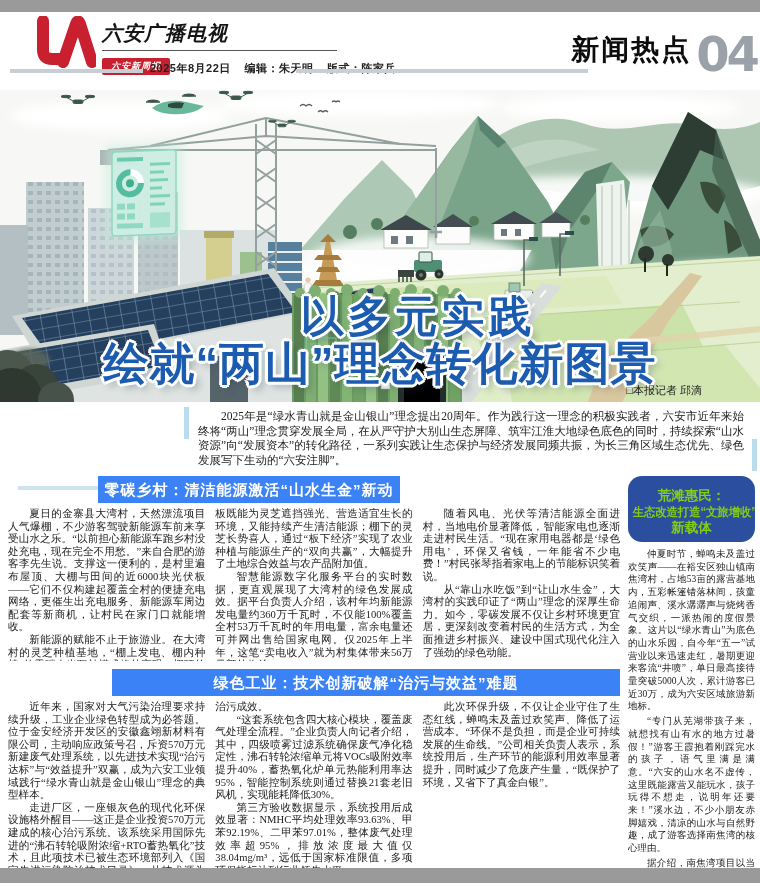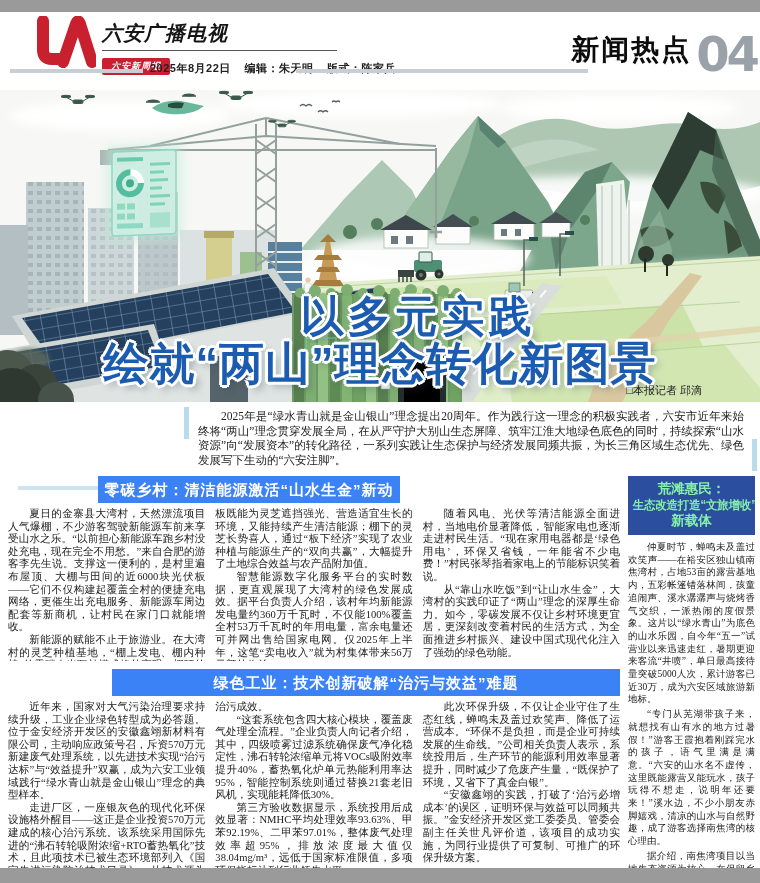--- a/index.html
+++ b/index.html
@@ -42,21 +42,21 @@
               text-align:center;letter-spacing:1px;}
   .sec0-header{margin-left:90px;width:302px;}
   .sec1-header{margin-left:104px;width:508px;margin-top:8px;}
   .cols{display:flex;gap:10px;margin-top:5px;}
   .cols0{height:153px;overflow:hidden;}
   .col{flex:1;font-family:"Liberation Serif",serif;font-size:10.6px;line-height:12.6px;color:#1a1a1a;text-align:justify;}
   .para{margin:0;}
   .indent{text-indent:2em;}
   
   .side{position:absolute;left:628px;top:464px;width:127px;height:419px;overflow:hidden;}
-  .side-header{background:#2b4f9e;color:#86efac;text-align:center;font-weight:bold;padding:5px 1px 6px;}
+  .side-header{background:#2b4f9e;color:#84cc16;text-align:center;font-weight:bold;padding:12px 1px 6px;border-radius:14px;}
   .sh1{font-size:13.5px;line-height:16px;}
   .sh2{font-size:12px;line-height:16px;white-space:nowrap;transform:scaleX(.94);}
   .sh3{font-size:13.5px;line-height:16px;}
   .side-body{margin-top:6px;font-family:"Liberation Serif",serif;font-size:9.5px;line-height:12.7px;
              color:#1a1a1a;text-align:justify;}
   .side-body .para{margin-bottom:2px;}
 </style>
 </head>
 <body>
 
@@ -383,21 +383,20 @@
           <p class="para indent">近年来，国家对大气污染治理要求持续升级，工业企业绿色转型成为必答题。位于金安经济开发区的安徽鑫翊新材料有限公司，主动响应政策号召，斥资570万元新建废气处理系统，以先进技术实现“治污达标”与“效益提升”双赢，成为六安工业领域践行“绿水青山就是金山银山”理念的典型样本。</p>
           <p class="para indent">走进厂区，一座银灰色的现代化环保设施格外醒目——这正是企业投资570万元建成的核心治污系统。该系统采用国际先进的“沸石转轮吸附浓缩+RTO蓄热氧化”技术，且此项技术已被生态环境部列入《国家先进污染防治技术目录》，从技术源头保障</p>
         </div>
         <div class="col">
           <p class="para">治污成效。</p>
           <p class="para indent">“这套系统包含四大核心模块，覆盖废气处理全流程。”企业负责人向记者介绍，其中，四级喷雾过滤系统确保废气净化稳定性，沸石转轮浓缩单元将VOCs吸附效率提升40%，蓄热氧化炉单元热能利用率达95%，智能控制系统则通过替换21套老旧风机，实现能耗降低30%。</p>
           <p class="para indent">第三方验收数据显示，系统投用后成效显著：NMHC平均处理效率93.63%、甲苯92.19%、二甲苯97.01%，整体废气处理效率超95%，排放浓度最大值仅38.04mg/m³，远低于国家标准限值，多项环保指标达到行业领先水平。</p>
         </div>
         <div class="col">
           <p class="para indent">此次环保升级，不仅让企业守住了生态红线，蝉鸣未及盖过欢笑声、降低了运营成本。“环保不是负担，而是企业可持续发展的生命线。”公司相关负责人表示，系统投用后，生产环节的能源利用效率显著提升，同时减少了危废产生量，“既保护了环境，又省下了真金白银”。</p>
-          <p class="para indent">“安徽鑫翊的实践，打破了‘治污必增成本’的误区，证明环保与效益可以同频共振。”金安经济开发区党工委委员、管委会副主任关世凡评价道，该项目的成功实施，为同行业提供了可复制、可推广的环保升级方案。</p>
         </div>
       </div>
   </div>
 
   <div class="side">
     <div class="side-header">
       <div class="sh1">荒滩惠民：</div>
       <div class="sh2">生态改造打造“文旅增收”</div>
       <div class="sh3">新载体</div>
     </div>

